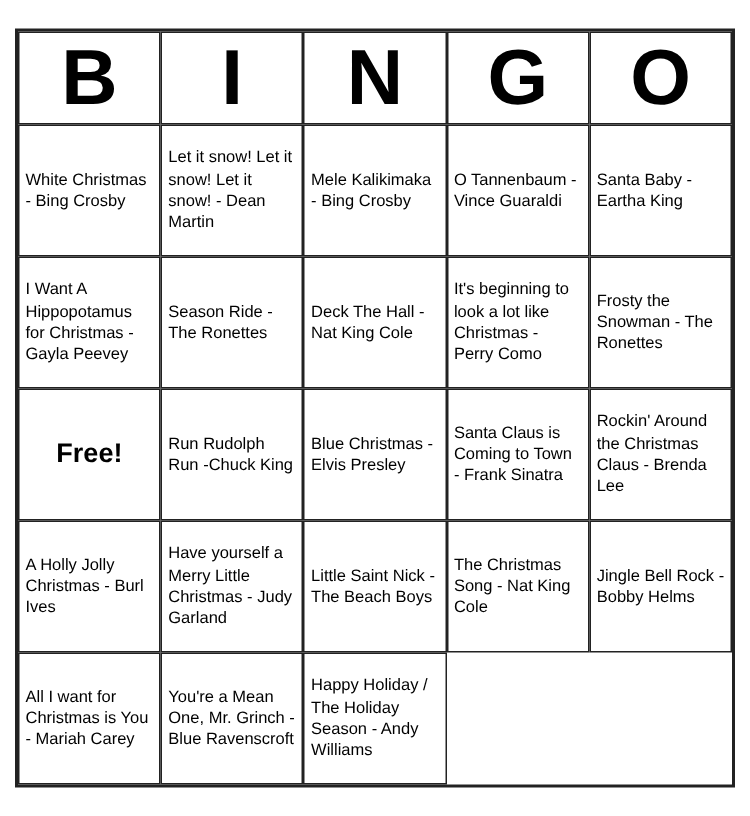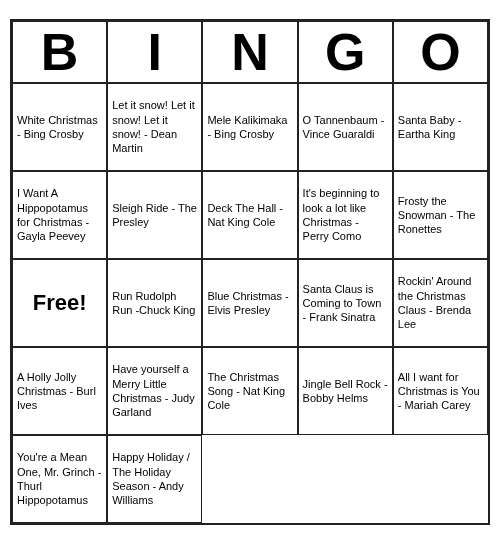--- a/index.html
+++ b/index.html
@@ -37,21 +37,21 @@
       min-height: 88px;
       display: flex;
       align-items: center;
       justify-content: center;
       text-align: left;
       font-size: 11px;
       padding: 4px;
       line-height: 1.3;
     }
     .free-cell {
-      font-size: 22px;
+      font-size: 18px;
       font-weight: bold;
     }
   </style>
 </head>
 <body>
 
 <div class="bingo-card">
   <div class="bingo-header">
   <div class="bingo-header-cell">B</div>
       <div class="bingo-header-cell">I</div>
@@ -59,30 +59,31 @@
       <div class="bingo-header-cell">G</div>
       <div class="bingo-header-cell">O</div>
     </div>
   <div class="bingo-grid">
   <div class="bingo-cell">White Christmas - Bing Crosby</div>
       <div class="bingo-cell">Let it snow! Let it snow! Let it snow! - Dean Martin</div>
       <div class="bingo-cell">Mele Kalikimaka - Bing Crosby</div>
       <div class="bingo-cell">O Tannenbaum - Vince Guaraldi</div>
       <div class="bingo-cell">Santa Baby - Eartha King</div>
       <div class="bingo-cell">I Want A Hippopotamus for Christmas -Gayla Peevey</div>
-      <div class="bingo-cell">Sleigh Ride - The Presley</div>
+      <div class="bingo-cell">Season Ride - The Ronettes</div>
       <div class="bingo-cell">Deck The Hall - Nat King Cole</div>
       <div class="bingo-cell">It's beginning to look a lot like Christmas - Perry Como</div>
       <div class="bingo-cell">Frosty the Snowman - The Ronettes</div>
       <div class="bingo-cell free-cell">Free!</div>
       <div class="bingo-cell">Run Rudolph Run -Chuck King</div>
       <div class="bingo-cell">Blue Christmas -Elvis Presley</div>
       <div class="bingo-cell">Santa Claus is Coming to Town - Frank Sinatra</div>
       <div class="bingo-cell">Rockin' Around the Christmas Claus - Brenda Lee</div>
       <div class="bingo-cell">A Holly Jolly Christmas - Burl Ives</div>
       <div class="bingo-cell">Have yourself a Merry Little Christmas - Judy Garland</div>
+      <div class="bingo-cell">Little Saint Nick - The Beach Boys</div>
       <div class="bingo-cell">The Christmas Song - Nat King Cole</div>
       <div class="bingo-cell">Jingle Bell Rock - Bobby Helms</div>
       <div class="bingo-cell">All I want for Christmas is You - Mariah Carey</div>
-      <div class="bingo-cell">You're a Mean One, Mr. Grinch - Thurl Hippopotamus</div>
+      <div class="bingo-cell">You're a Mean One, Mr. Grinch - Blue Ravenscroft</div>
       <div class="bingo-cell">Happy Holiday / The Holiday Season - Andy Williams</div>
     </div>
 </div>
 
 </body></html>

